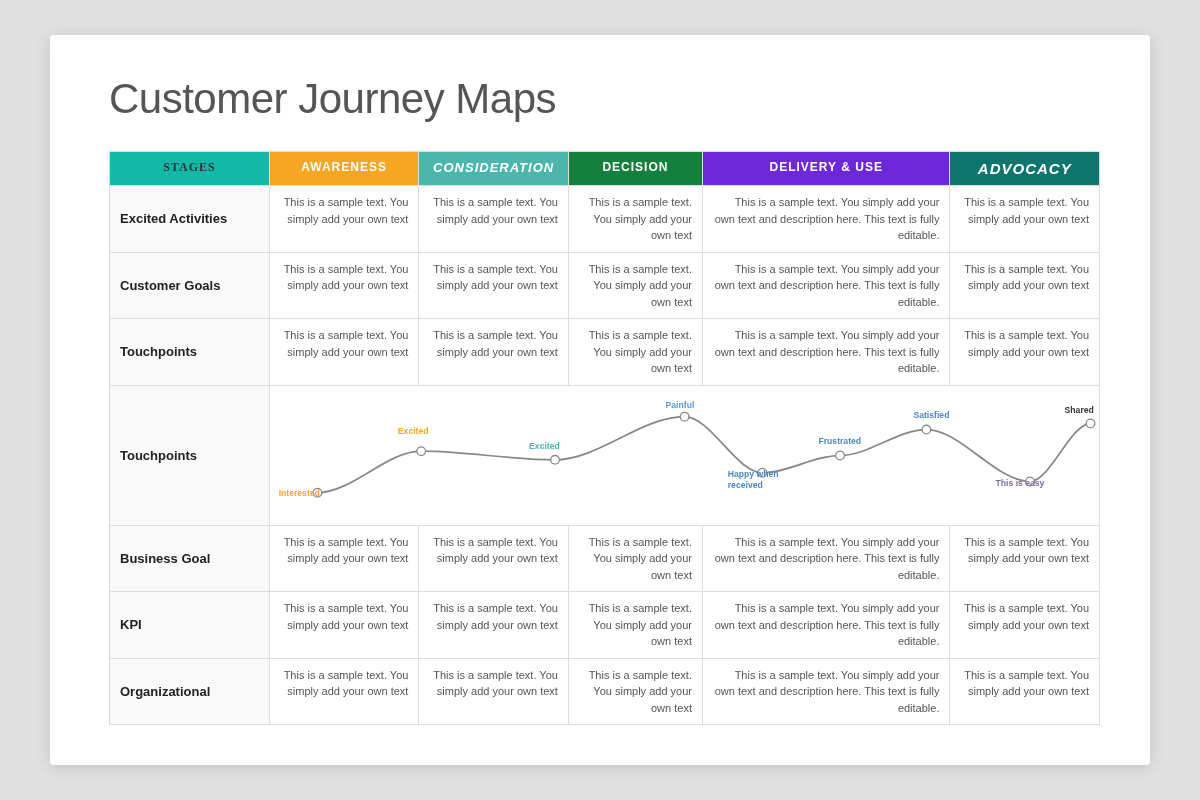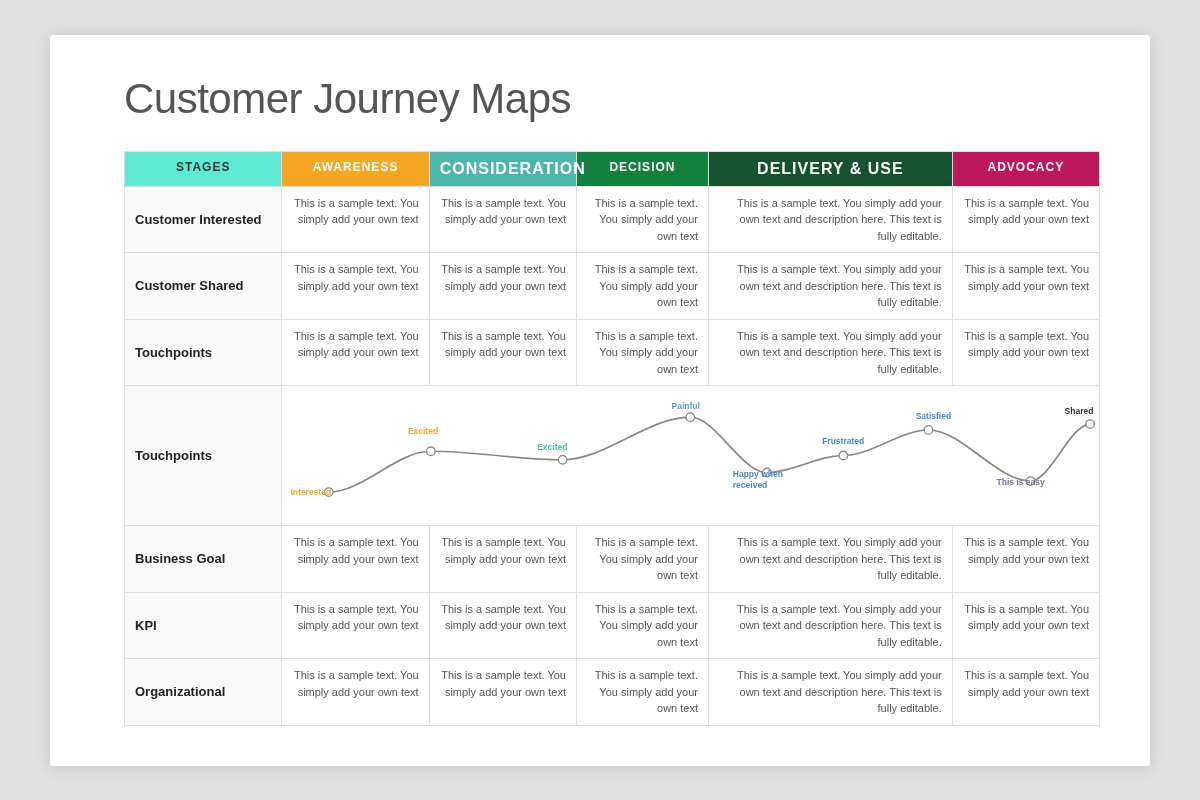--- a/index.html
+++ b/index.html
@@ -9,21 +9,21 @@
       justify-content: center;
       align-items: center;
       min-height: 100vh;
       font-family: 'Segoe UI', Arial, sans-serif;
     }
     .slide {
       background: #fff;
       width: 1100px;
       min-height: 700px;
       border-radius: 4px;
-      padding: 40px 50px 40px 74px;
+      padding: 40px 50px 40px 59px;
       box-shadow: 0 2px 16px rgba(0,0,0,0.12);
     }
     .slide-title {
       font-size: 42px;
       font-weight: 300;
       color: #555;
       margin-bottom: 28px;
       letter-spacing: -0.5px;
     }
     table {
@@ -42,32 +42,33 @@
     td.row-label {
       font-weight: 700;
       font-size: 13px;
       color: #222;
       background: #f9f9f9;
       width: 155px;
       vertical-align: middle;
     }
     
     th.stages-header {
-      background: #5eead4;
+      background: #14b8a6;
       font-weight: 700;
       font-size: 12px;
       color: #333;
       letter-spacing: 1px;
       border: 1px solid #ddd;
+      font-family: Liberation Serif, serif;
     }
     th.awareness { background: #f5a623; color: #fff; font-weight: 700; font-size: 12px; letter-spacing: 1px; margin-left: 29px; }
-    th.consideration { background: #4db6ac; color: #fff; font-weight: 700; font-size: 16px; letter-spacing: 1px; }
+    th.consideration { background: #4db6ac; color: #fff; font-weight: 700; font-size: 13px; letter-spacing: 1px; font-style: italic; }
     th.decision { background: #15803d; color: #fff; font-weight: 700; font-size: 12px; letter-spacing: 1px; }
-    th.delivery { background: #14532d; color: #fff; font-weight: 700; font-size: 16px; letter-spacing: 1px; }
-    th.advocacy { background: #be185d; color: #fff; font-weight: 700; font-size: 12px; letter-spacing: 1px; }
+    th.delivery { background: #6d28d9; color: #fff; font-weight: 700; font-size: 12px; letter-spacing: 1px; }
+    th.advocacy { background: #0f766e; color: #fff; font-weight: 700; font-size: 15px; letter-spacing: 1px; font-style: italic; }
     td.sample-text { color: #555; font-size: 11px; line-height: 1.5; text-align: right; }
   </style>
 </head>
 <body>
 
 <div class="slide">
   <h1 class="slide-title">Customer Journey Maps</h1>
 
   <table>
     <colgroup>
@@ -83,29 +84,29 @@
         <th class="stages-header">STAGES</th>
         <th class="awareness">AWARENESS</th>
         <th class="consideration">CONSIDERATION</th>
         <th class="decision">DECISION</th>
         <th class="delivery">DELIVERY &amp; USE</th>
         <th class="advocacy">ADVOCACY</th>
       </tr>
     </thead>
     <tbody id="table-body">
     <tr>
-    <td class="row-label">Customer Interested</td>
+    <td class="row-label">Excited Activities</td>
     <td class="sample-text">This is a sample text. You simply add your own text</td>
     <td class="sample-text">This is a sample text. You simply add your own text</td>
     <td class="sample-text">This is a sample text. You simply add your own text</td>
     <td class="sample-text">This is a sample text. You simply add your own text and description here. This text is fully editable.</td>
     <td class="sample-text">This is a sample text. You simply add your own text</td>
   </tr>
         <tr>
-    <td class="row-label">Customer Shared</td>
+    <td class="row-label">Customer Goals</td>
     <td class="sample-text">This is a sample text. You simply add your own text</td>
     <td class="sample-text">This is a sample text. You simply add your own text</td>
     <td class="sample-text">This is a sample text. You simply add your own text</td>
     <td class="sample-text">This is a sample text. You simply add your own text and description here. This text is fully editable.</td>
     <td class="sample-text">This is a sample text. You simply add your own text</td>
   </tr>
         <tr>
     <td class="row-label">Touchpoints</td>
     <td class="sample-text">This is a sample text. You simply add your own text</td>
     <td class="sample-text">This is a sample text. You simply add your own text</td>

